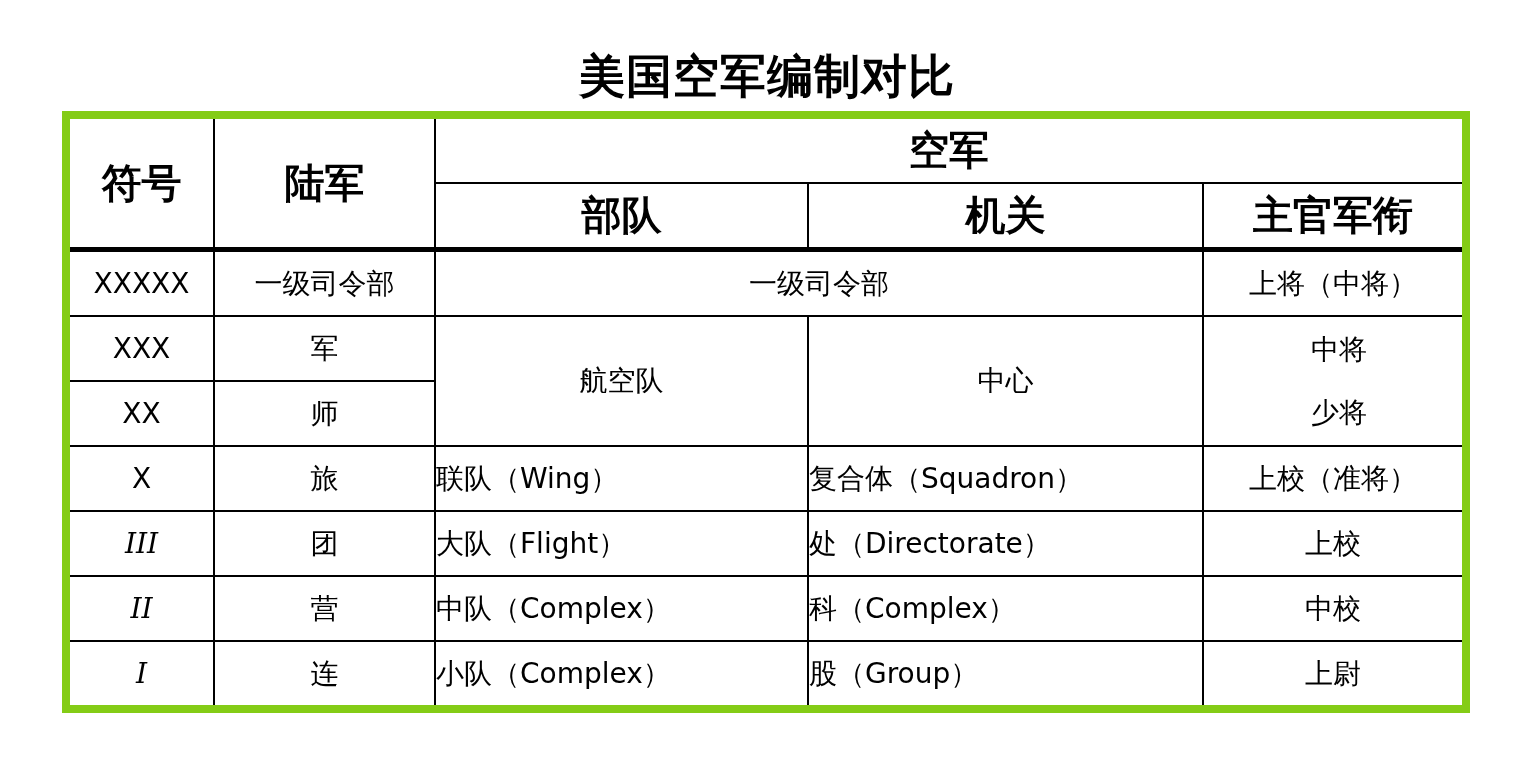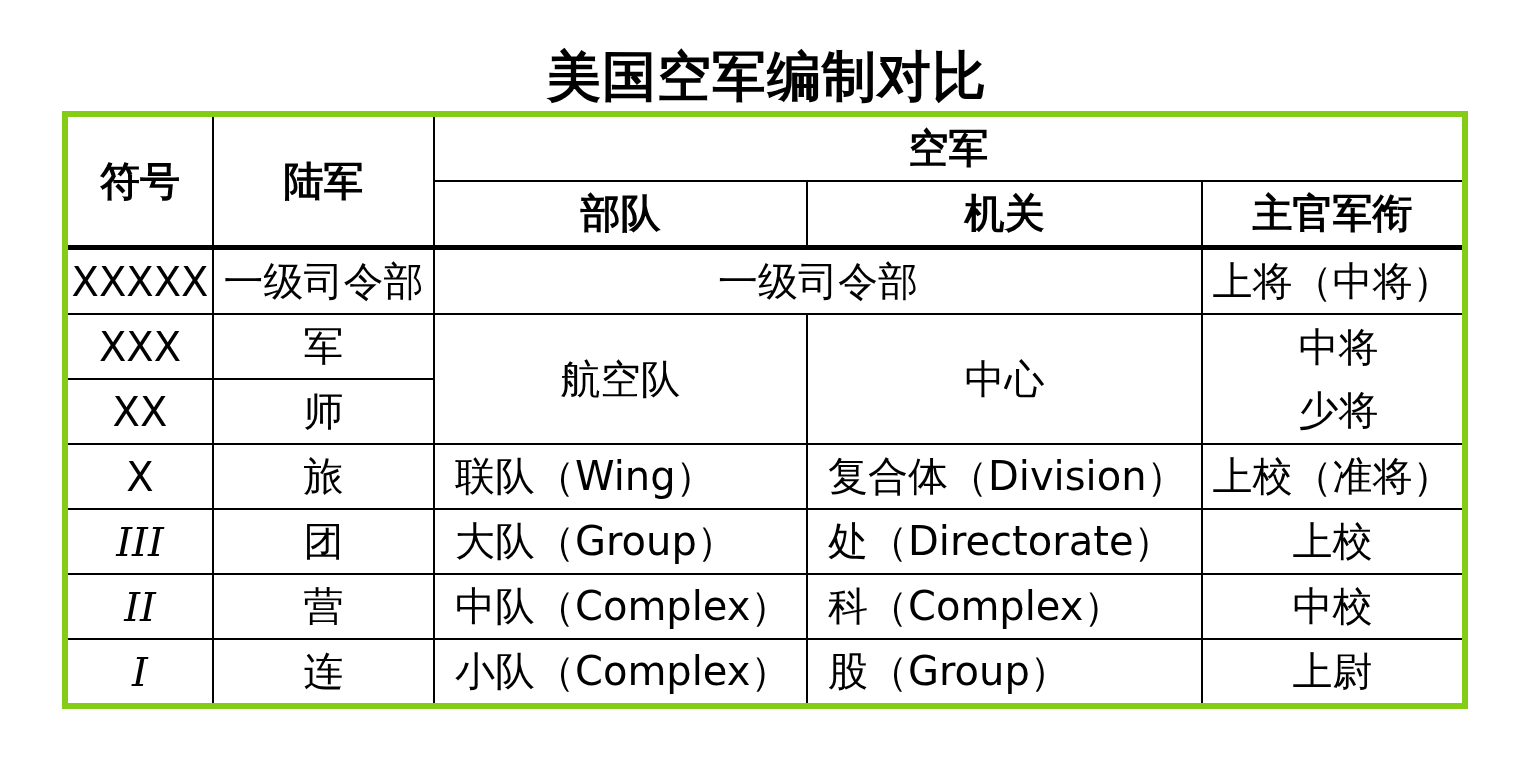--- a/index.html
+++ b/index.html
@@ -1,24 +1,24 @@
 <!DOCTYPE html>
 <html><head>
 <meta charset="utf-8">
 <style>
   html, body { margin:0; padding:0; background:#ffffff; }
   body { width:1534px; height:758px; position:relative; overflow:hidden; font-family:"DejaVu Sans", "Liberation Sans", sans-serif; color:#000; }
-  .title { position:absolute; left:0; width:1534px; top:46px; text-align:center; font-family:"DejaVu Serif", "Liberation Serif", serif; font-weight:bold; font-size:54px; line-height:60px; letter-spacing:1px; }
+  .title { position:absolute; left:0; width:1534px; top:46px; text-align:center; font-family:"DejaVu Serif", "Liberation Serif", serif; font-weight:bold; font-size:46px; line-height:60px; letter-spacing:1px; }
   table { position:absolute; left:62px; top:111px; width:1400px; border-collapse:collapse; table-layout:fixed; }
-  td, th { border:2px solid #000; padding:0; text-align:center; vertical-align:middle; font-size:40px; height:63px; overflow:hidden; white-space:nowrap; }
+  td, th { border:2px solid #000; padding:0; text-align:center; vertical-align:middle; font-size:28px; height:63px; overflow:hidden; white-space:nowrap; }
   th { font-family:"DejaVu Serif", "Liberation Serif", serif; font-weight:bold; font-size:40px; }
-  table { border:6px solid #84cc16; }
+  table { border:8px solid #84cc16; }
   tr.head-last th { border-bottom:5px solid #000; }
   th.rowspan-head { border-bottom:5px solid #000; }
-  td.left { text-align:left; padding-left:20px;margin-left:14px; }
+  td.left { text-align:left; padding-left:0;margin-left:14px; }
   td.sym { font-family:"DejaVu Sans", sans-serif; }
   td.roman { font-family:"DejaVu Serif", "Liberation Serif", serif;font-style:italic; }
   td.stack div { height:63px; line-height:63px;padding-left:12px; }
 </style>
 </head>
 <body>
 
 <div class="title">美国空军编制对比</div>
 
 <table>
@@ -58,27 +58,27 @@
     </td>
   </tr>
   <tr>
     <td class="sym">XX</td>
     <td>师</td>
   </tr>
   <tr>
     <td class="sym">X</td>
     <td>旅</td>
     <td class="left">联队（Wing）</td>
-    <td class="left">复合体（Division）</td>
+    <td class="left">复合体（Squadron）</td>
     <td>上校（准将）</td>
   </tr>
   <tr>
     <td class="roman">III</td>
     <td>团</td>
-    <td class="left">大队（Group）</td>
+    <td class="left">大队（Flight）</td>
     <td class="left">处（Directorate）</td>
     <td>上校</td>
   </tr>
   <tr>
     <td class="roman">II</td>
     <td>营</td>
     <td class="left">中队（Complex）</td>
     <td class="left">科（Complex）</td>
     <td>中校</td>
   </tr>

